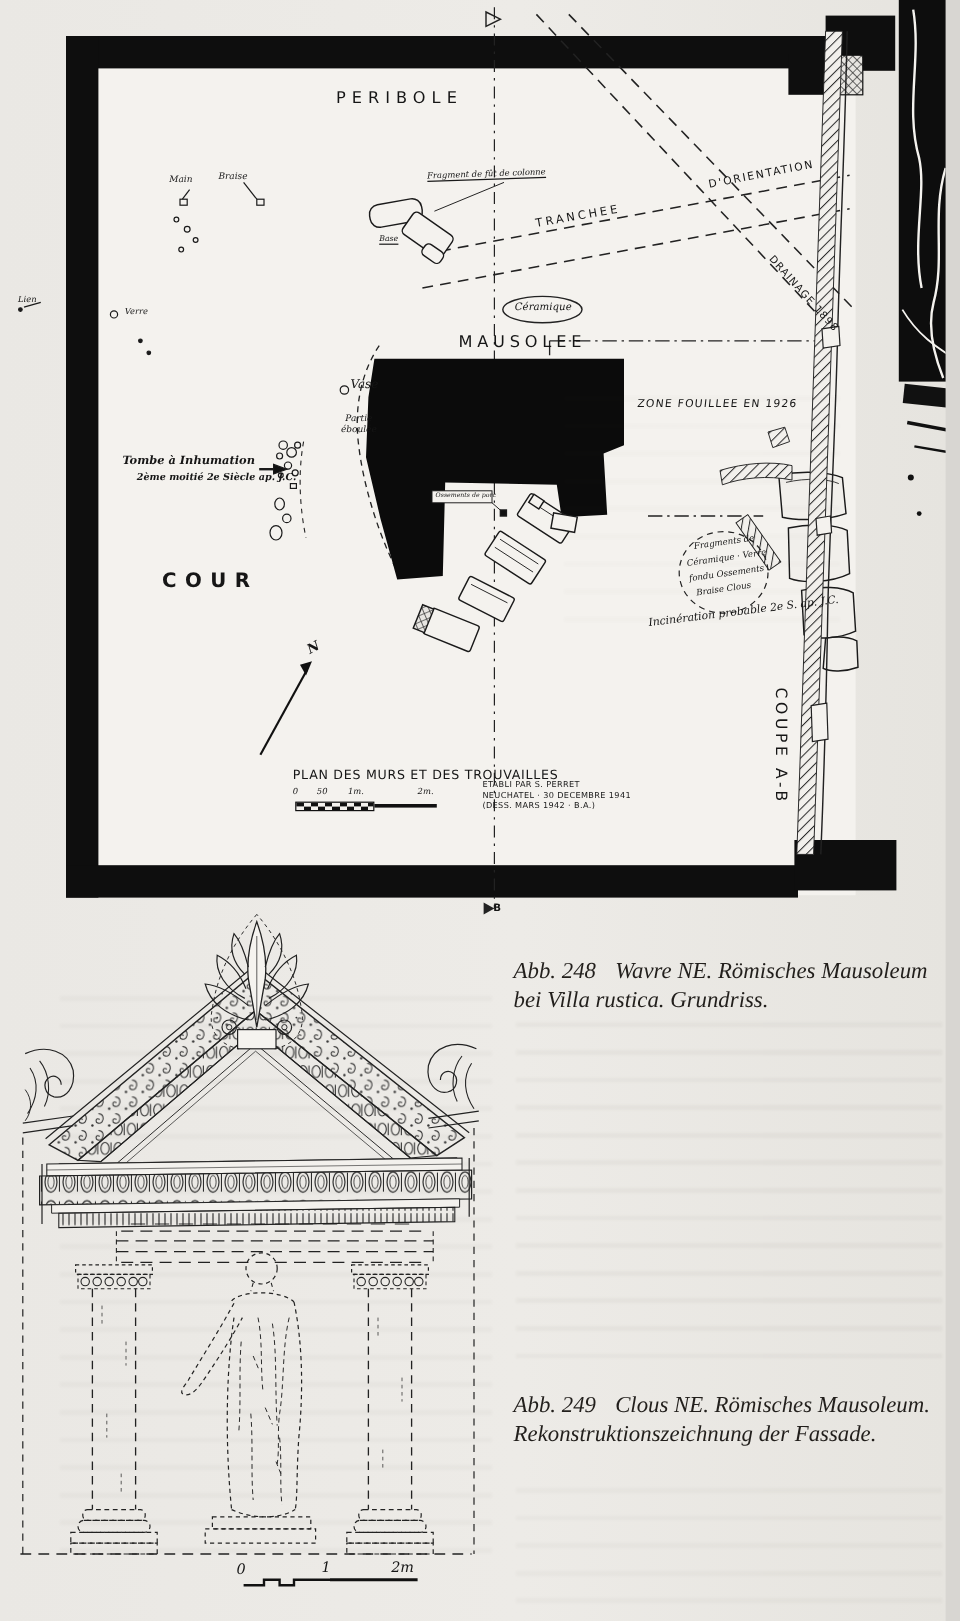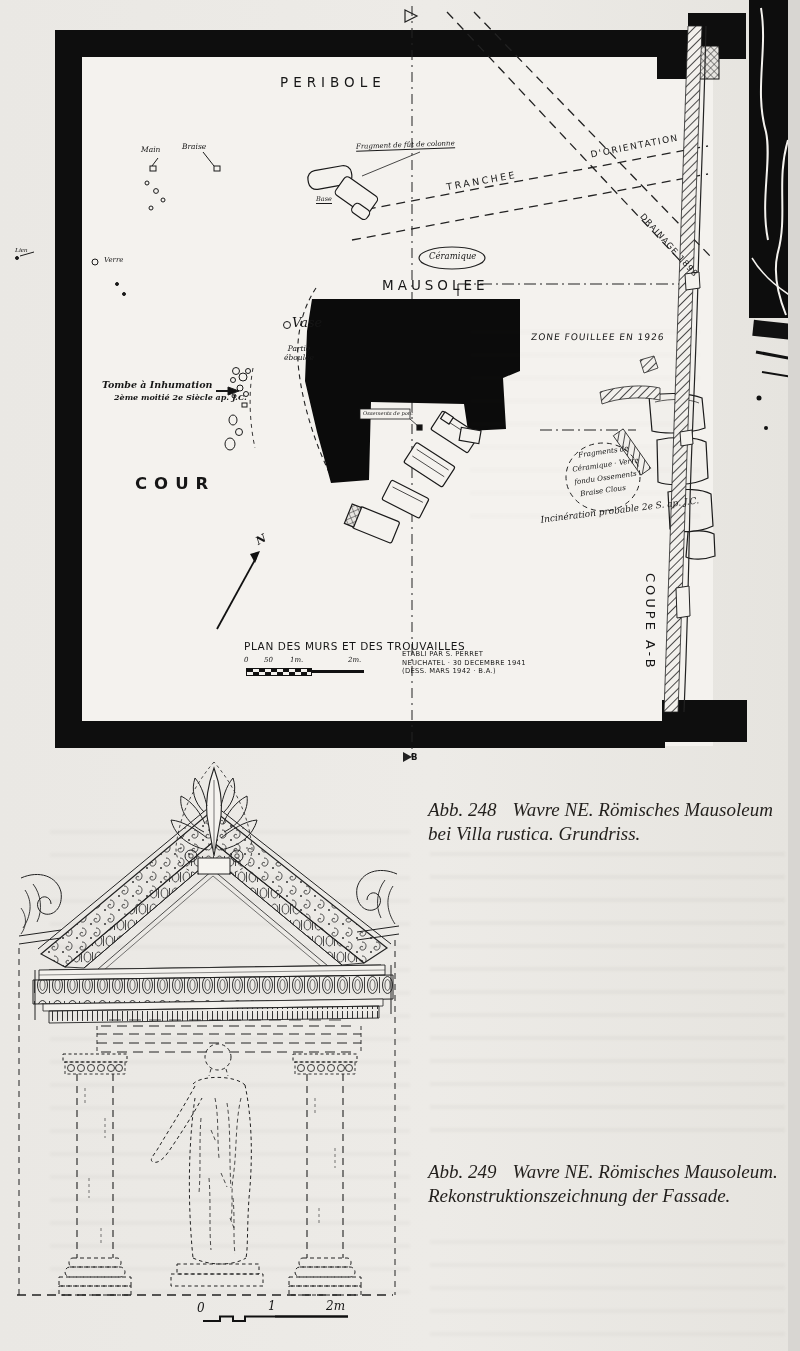--- a/index.html
+++ b/index.html
@@ -204,27 +204,27 @@
   <span class="lbl" style="left:280px;top:76px;font-size:13.5px;letter-spacing:5px;font-weight:500;">PERIBOLE</span>
   <span class="lbl" style="left:382px;top:279px;font-size:13.5px;letter-spacing:4px;font-weight:500;">MAUSOLEE</span>
   <span class="lbl" style="left:135px;top:476px;font-size:16.5px;letter-spacing:7px;font-weight:600;text-align:center;">COUR</span>
   <span class="lbl" style="left:446px;top:176px;font-size:9.5px;letter-spacing:2.5px;transform:rotate(-10deg);">TRANCHEE</span>
   <span class="lbl" style="left:590px;top:142px;font-size:9px;letter-spacing:1.5px;transform:rotate(-11deg);">D'ORIENTATION</span>
   <span class="lbl" style="left:645px;top:212px;font-size:8.5px;letter-spacing:1px;transform:rotate(48deg);transform-origin:0 0;">DRAINAGE 1898</span>
   <span class="lbl scr" style="left:429px;top:252px;font-size:8.5px;">Céramique</span>
   <span class="lbl" style="left:531px;top:333px;font-size:9px;letter-spacing:1px;transform:skewX(-6deg);">ZONE FOUILLEE EN 1926</span>
   <span class="lbl scr" style="left:102px;top:380px;font-size:9.5px;font-weight:600;">Tombe à Inhumation</span>
   <span class="lbl scr" style="left:114px;top:393px;font-size:8px;font-weight:600;">2ème moitié 2e Siècle ap. J.C.</span>
-  <span class="lbl scr" style="left:292px;top:316px;font-size:13px;">Vase</span>
+  <span class="lbl scr" style="left:292px;top:316px;font-size:10px;">Vase</span>
   <span class="lbl scr" style="left:278px;top:344px;font-size:7.5px;white-space:normal;width:42px;text-align:center;line-height:1.2;">Partie éboulée</span>
   <span class="lbl scr" style="left:356px;top:142px;font-size:7px;transform:rotate(-2deg);border-bottom:.5px solid #1a1a1a;">Fragment de fût de colonne</span>
   <span class="lbl scr" style="left:316px;top:196px;font-size:6.5px;border-bottom:.5px solid #1a1a1a;text-align:right;">Base</span>
   <span class="lbl scr" style="left:141px;top:146px;font-size:7.5px;">Main</span>
   <span class="lbl scr" style="left:182px;top:143px;font-size:7.5px;">Braise</span>
-  <span class="lbl scr" style="left:15px;top:247px;font-size:7px;font-family:Liberation Serif, serif;">Lien</span>
+  <span class="lbl scr" style="left:15px;top:247px;font-size:7px;">Lien</span>
   <span class="lbl scr" style="left:104px;top:257px;font-size:7px;">Verre</span>
   <span class="lbl scr oss-box" style="left:363px;top:411px;">Ossements de porc</span>
   <span class="lbl scr" style="left:578px;top:448px;font-size:7.2px;transform:rotate(-8deg);">Fragments de</span>
   <span class="lbl scr" style="left:572px;top:461px;font-size:7.2px;transform:rotate(-8deg);">Céramique · Verre</span>
   <span class="lbl scr" style="left:574px;top:474px;font-size:7.2px;transform:rotate(-8deg);">fondu Ossements</span>
   <span class="lbl scr" style="left:580px;top:487px;font-size:7.2px;transform:rotate(-8deg);">Braise Clous</span>
   <span class="lbl scr" style="left:540px;top:506px;font-size:9px;transform:rotate(-7deg);">Incinération probable 2e S. ap. J.C.</span>
   <span class="lbl" style="left:657px;top:573px;font-size:13px;letter-spacing:3px;font-weight:500;transform:rotate(90deg);transform-origin:0 0;">COUPE A-B</span>
   <span class="lbl scr" style="left:256px;top:534px;font-size:11px;font-weight:700;transform:rotate(-28deg);">N</span>
   <span class="lbl" style="left:411px;top:753px;font-size:8.5px;font-weight:700;">B</span>
@@ -387,16 +387,16 @@
       <path d="M270,558.5 H343" stroke-width="2.6"></path>
     </g>
   </svg>
 
   <span class="lbl scr" style="left:197px;top:1302px;font-size:12px;">0</span>
   <span class="lbl scr" style="left:268px;top:1300px;font-size:12px;">1</span>
   <span class="lbl scr" style="left:326px;top:1300px;font-size:12px;">2m</span>
 
   <div class="bleed" style="left:430px;top:1240px;width:355px;height:100px;opacity:.07;"></div>
   <div class="cap" style="left:428px;top:1160px;width:352px;">
-    <span class="cap-label">Abb. 249</span><span>Wavre NE. Römisches Mausoleum. Rekonstruktionszeichnung der Fassade.</span>
+    <span class="cap-label">Abb. 249</span><span>Clous NE. Römisches Mausoleum. Rekonstruktionszeichnung der Fassade.</span>
   </div>
 
 </div>
 
 </body></html>

